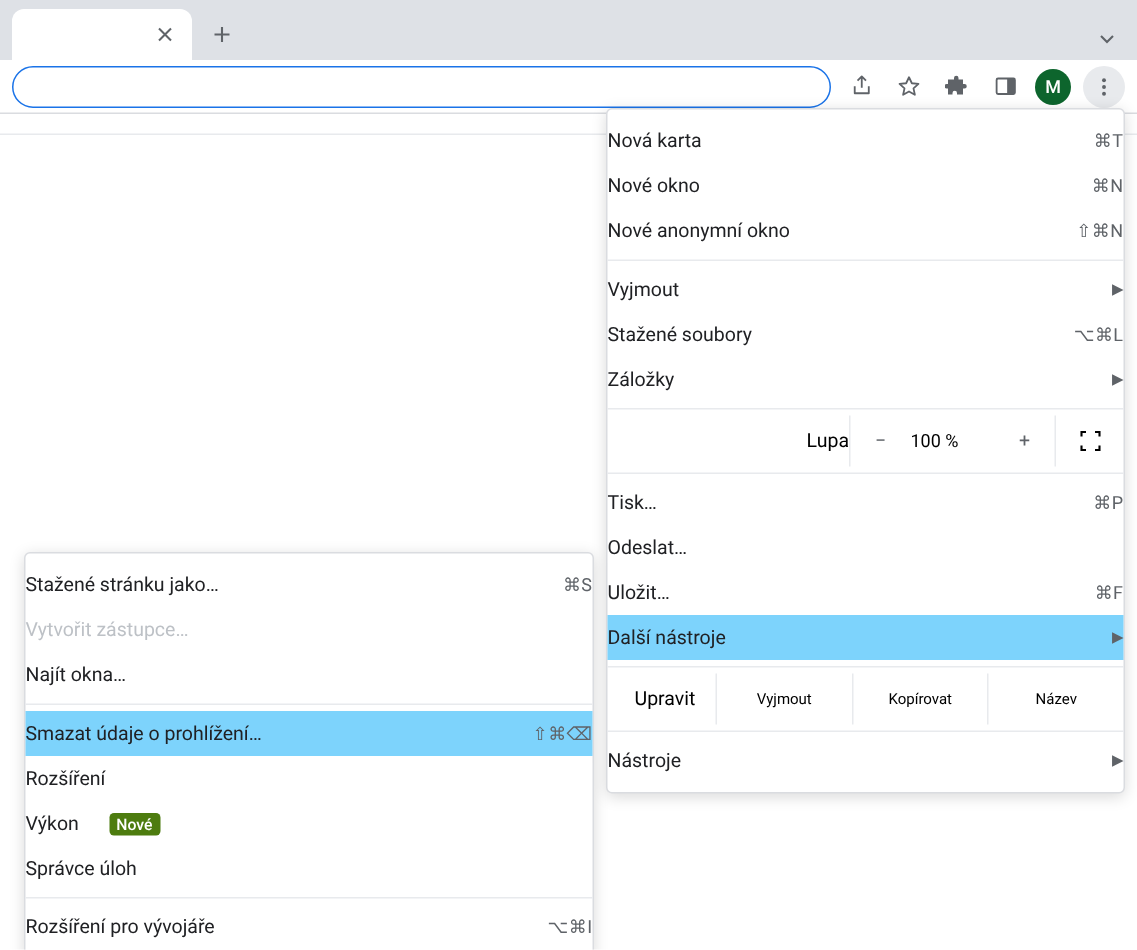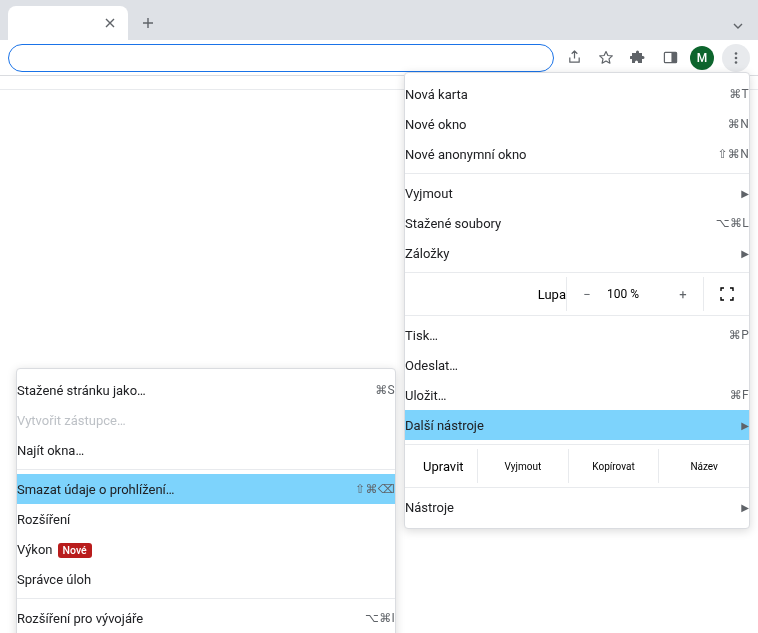--- a/index.html
+++ b/index.html
@@ -81,21 +81,21 @@
   .sep { height:1px;background:#e8eaed;margin:4px 0;}
   .zoom-row { display:flex;align-items:center;height:34px;padding:0 0 0 18px;}
   .zoom-row .lbl{flex:1;text-align:right;}
   .zoom-ctrl { display:flex;align-items:center;border-left:1px solid #e8eaed;height:100%;}
   .zc { width:40px;display:flex;align-items:center;justify-content:center;color:#5f6368;height:100%;}
   .zv { width:56px;text-align:left;font-size:12px;}
   .zf { width:46px;border-left:1px solid #e8eaed;display:flex;align-items:center;justify-content:center;height:100%;}
   .edit-row{display:flex;height:34px;}
   .edit-row .elab{flex:0 0 72px;display:flex;align-items:center;padding-left:18px;}
   .edit-row .ebtn{flex:1;display:flex;align-items:center;justify-content:center;border-left:1px solid #e8eaed;font-size:10px;}
-  .badge{background:#b91c1c;color:#fff;font-size:10.5px;padding:1px 5px;border-radius:3px;margin-left:5px;font-weight:500;}
+  .badge{background:#4d7c0f;color:#fff;font-size:10.5px;padding:1px 5px;border-radius:3px;margin-left:20px;font-weight:500;}
   svg { display:block; }
 </style>
 </head>
 <body>
 
 <div class="tabstrip">
   <div class="tab">
     <span class="tab-title"></span>
     <span class="tab-close">
       <svg width="10" height="10" viewBox="0 0 10 10">

